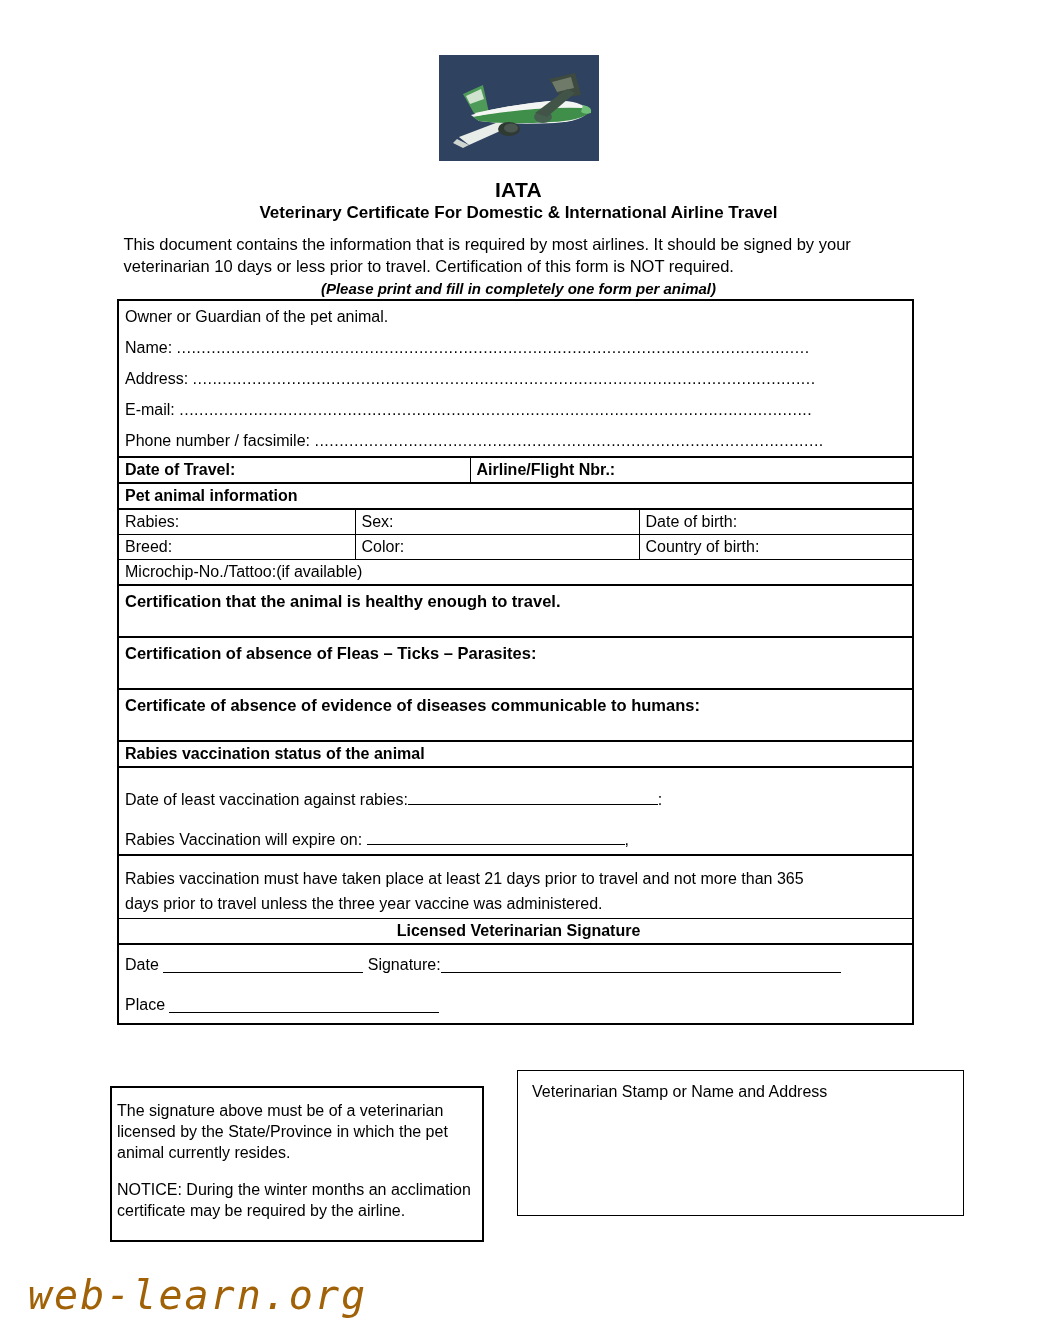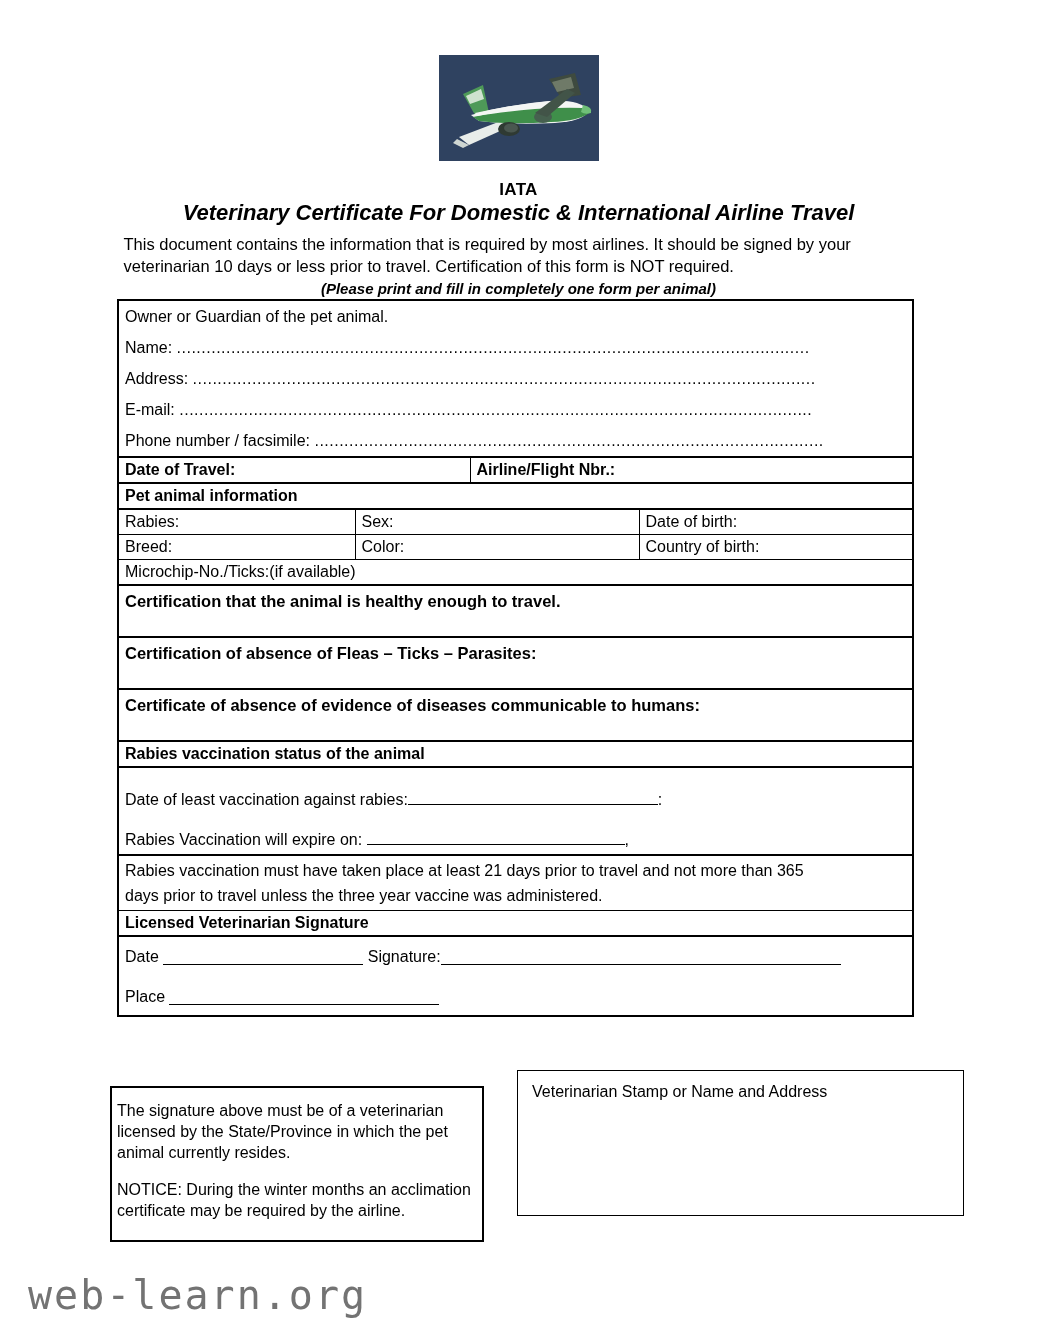--- a/index.html
+++ b/index.html
@@ -31,30 +31,29 @@
     background: #2f4260;
     border: 0;
   }
   .plane-photo svg { display: block; }
 
   .title-block {
     text-align: center;
     margin-top: 18px;
   }
   .title-iata {
-    font-size: 17px;
+    font-size: 21px;
     font-weight: bold;
     line-height: 22px;
     letter-spacing: 0.3px;
   }
   .title-main {
-    font-size: 22px;
+    font-size: 17px;
     font-weight: bold;
     line-height: 24px;
-    font-style: italic;
   }
 
   .intro {
     margin: 8px auto 0 auto;
     width: 790px;
     font-size: 16.5px;
     line-height: 22px;
     text-align: left;
   }
   .intro-note {
@@ -83,21 +82,21 @@
   }
   .cellpad { padding: 3px 0 3px 6px; }
   .bt-thick { border-top: 2px solid #000 !important; }
   .bb-thick { border-bottom: 2px solid #000 !important; }
   .bl-thick { border-left: 2px solid #000 !important; }
   .br-thick { border-right: 2px solid #000 !important; }
   .bt-none  { border-top: 0 !important; }
   .bb-none  { border-bottom: 0 !important; }
 
   .b { font-weight: bold; }
-  .center { text-align: left; }
+  .center { text-align: center; }
 
   .owner-line {
     white-space: nowrap;
     overflow: hidden;
     font-size: 16px;
     line-height: 31px;
     padding-left: 6px;
   }
   .dots {
     letter-spacing: 0.5px;
@@ -113,21 +112,21 @@
   .rabies-line {
     font-size: 16px;
     padding-left: 6px;
     line-height: 20px;
   }
   .ul { text-decoration: none; border-bottom: 1px solid #000; display: inline-block; }
 
   .para-cell {
     font-size: 16px;
     line-height: 21px;
-    padding: 4px 8px 4px 6px;
+    padding: 12px 8px 4px 6px;
   }
 
   .sig-row-cell {
     font-size: 16px;
     line-height: 20px;
     padding: 10px 6px 6px 6px;
   }
   .sig-line {
     display: inline-block;
     border-bottom: 1px solid #000;
@@ -164,21 +163,22 @@
   }
 
   
   .watermark {
     position: absolute;
     left: 28px;
     top: 1272px;
     font-family: "DejaVu Sans Mono", monospace;
     font-size: 40px;
     letter-spacing: 2px;
-    color: #737373;
+    color: #a16207;
+    font-style: italic;
   }
 </style>
 </head>
 <body>
 
 <div class="header-logo-wrap">
   <div class="plane-photo">
     <svg width="160" height="106" viewBox="0 0 160 106" xmlns="http://www.w3.org/2000/svg">
       <rect x="0" y="0" width="160" height="106" fill="#2f4260"></rect>
 
@@ -303,21 +303,21 @@
       <div class="cellpad">Color:</div>
     </td>
     <td class="br-thick">
       <div class="cellpad">Country of birth:</div>
     </td>
   </tr>
 
   <tr>
     <td colspan="4" class="bl-thick br-thick bb-thick">
       <div class="cellpad">
-        <span>Microchip-No./Ticks:</span><span>(if available)</span>
+        <span>Microchip-No./Tattoo:</span><span>(if available)</span>
       </div>
     </td>
   </tr>
 
   <tr>
     <td colspan="4" class="bl-thick br-thick bb-thick tall-cell">
       <div class="sec-title">Certification that the animal is healthy enough to travel.</div>
     </td>
   </tr>
 

